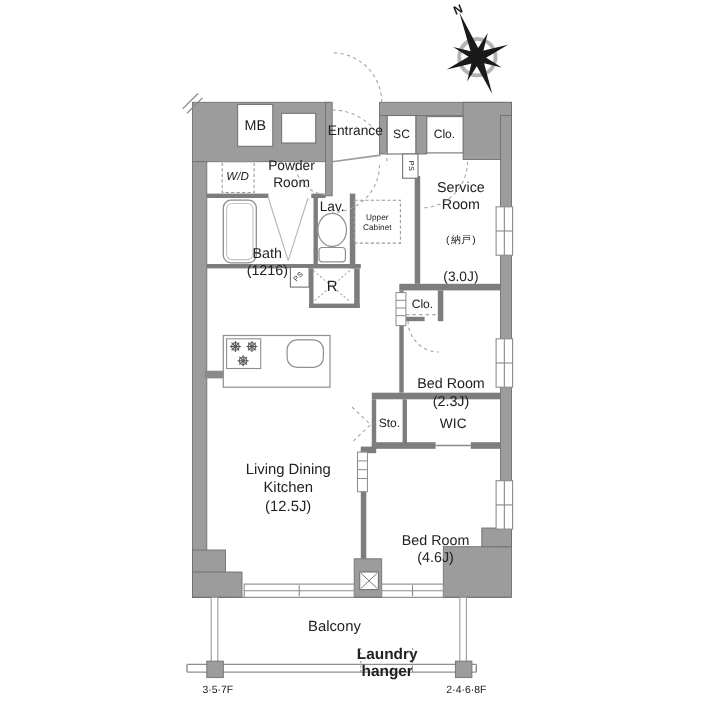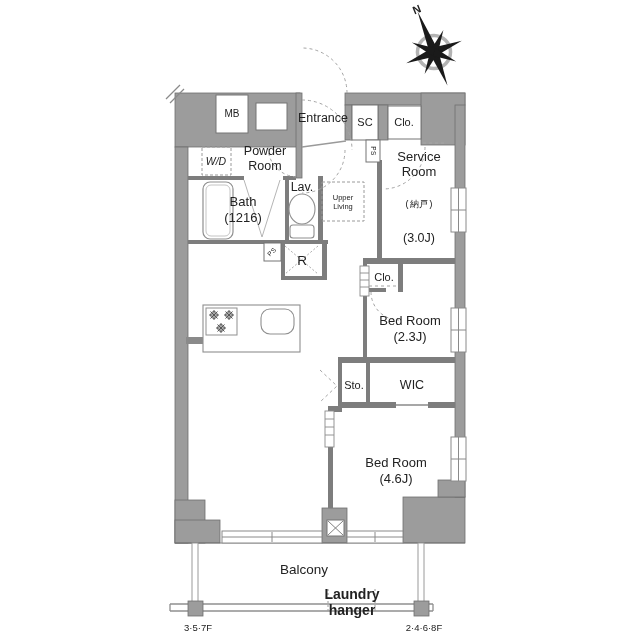--- a/index.html
+++ b/index.html
@@ -2,24 +2,24 @@
 <html><head>
 <meta charset="utf-8">
 <style>
   html,body{margin:0;padding:0;background:#fff;}
   #plan{position:relative;width:640px;height:639px;background:#ffffff;overflow:hidden;
         font-family:"Liberation Sans",sans-serif;color:#222;}
   #geom{position:absolute;left:0;top:0;}
   .lbl{position:absolute;transform:translate(-50%,-50%);white-space:pre-line;text-align:center;
        line-height:1.22;color:#222;}
   .f-room{font-size:12.5px;}
-  .f-big{font-size:13px;}
+  .f-big{font-size:13px;margin-top:28px;}
   .f-ldk{font-size:13.5px;}
   .f-small{font-size:11px;}
-  .f-mb{font-size:10px;text-align:center;}
+  .f-mb{font-size:13px;text-align:center;}
   .f-wd{font-size:10.5px;font-style:italic;}
   .f-r{font-size:13.5px;}
   .f-upper{font-size:7.5px;line-height:1.15;}
   .f-ps{font-size:6.5px;letter-spacing:0.5px;}
   .f-laundry{font-size:14px;line-height:1.15;font-weight:bold;}
   .f-floor{font-size:9.5px;}
   .f-n{font-size:11px;font-weight:bold;}
   .svc-sub{font-size:9px;line-height:1.3;font-family:Liberation Mono, monospace;}
   .svc-size{font-size:12.5px;}
   .rot90{transform:translate(-50%,-50%) rotate(90deg);}
@@ -235,38 +235,41 @@
   <div class="lbl f-room" style="left:323px;top:119px">Entrance</div>
   <div class="lbl f-small" style="left:365px;top:123px">SC</div>
   <div class="lbl f-small" style="left:404px;top:123px">Clo.</div>
   <div class="lbl f-wd" style="left:216px;top:161px">W/D</div>
   <div class="lbl f-room" style="left:265px;top:159px">Powder
 Room</div>
   <div class="lbl f-big" style="left:243px;top:210px">Bath
 (1216)</div>
   <div class="lbl f-room" style="left:302px;top:188px">Lav.</div>
   <div class="lbl f-upper" style="left:343px;top:203px">Upper
-Living</div>
+Cabinet</div>
   <div class="lbl f-ps rot90" style="left:373px;top:151px">PS</div>
   <div class="lbl f-ps rot-45" style="left:272px;top:252px">PS</div>
   <div class="lbl f-r" style="left:302px;top:261px">R</div>
 
   <div class="lbl" style="left:419px;top:197px">
     <div class="f-big">Service
 Room</div>
     <div class="svc-sub">(納戸)</div>
     <div class="svc-size">(3.0J)</div>
   </div>
 
   <div class="lbl f-small" style="left:384px;top:278px">Clo.</div>
   <div class="lbl f-big" style="left:410px;top:329px">Bed Room
 (2.3J)</div>
   <div class="lbl f-small" style="left:354px;top:386px">Sto.</div>
   <div class="lbl f-room" style="left:412px;top:386px">WIC</div>
   <div class="lbl f-big" style="left:396px;top:471px">Bed Room
 (4.6J)</div>
+  <div class="lbl f-ldk" style="left:262px;top:444px">Living Dining
+Kitchen
+(12.5J)</div>
   <div class="lbl f-ldk" style="left:304px;top:570px">Balcony</div>
   <div class="lbl f-laundry" style="left:352px;top:602px">Laundry
 hanger</div>
   <div class="lbl f-floor" style="left:198px;top:628px">3·5·7F</div>
   <div class="lbl f-floor" style="left:424px;top:628px">2·4·6·8F</div>
 
 </div>
 
 </body></html>

